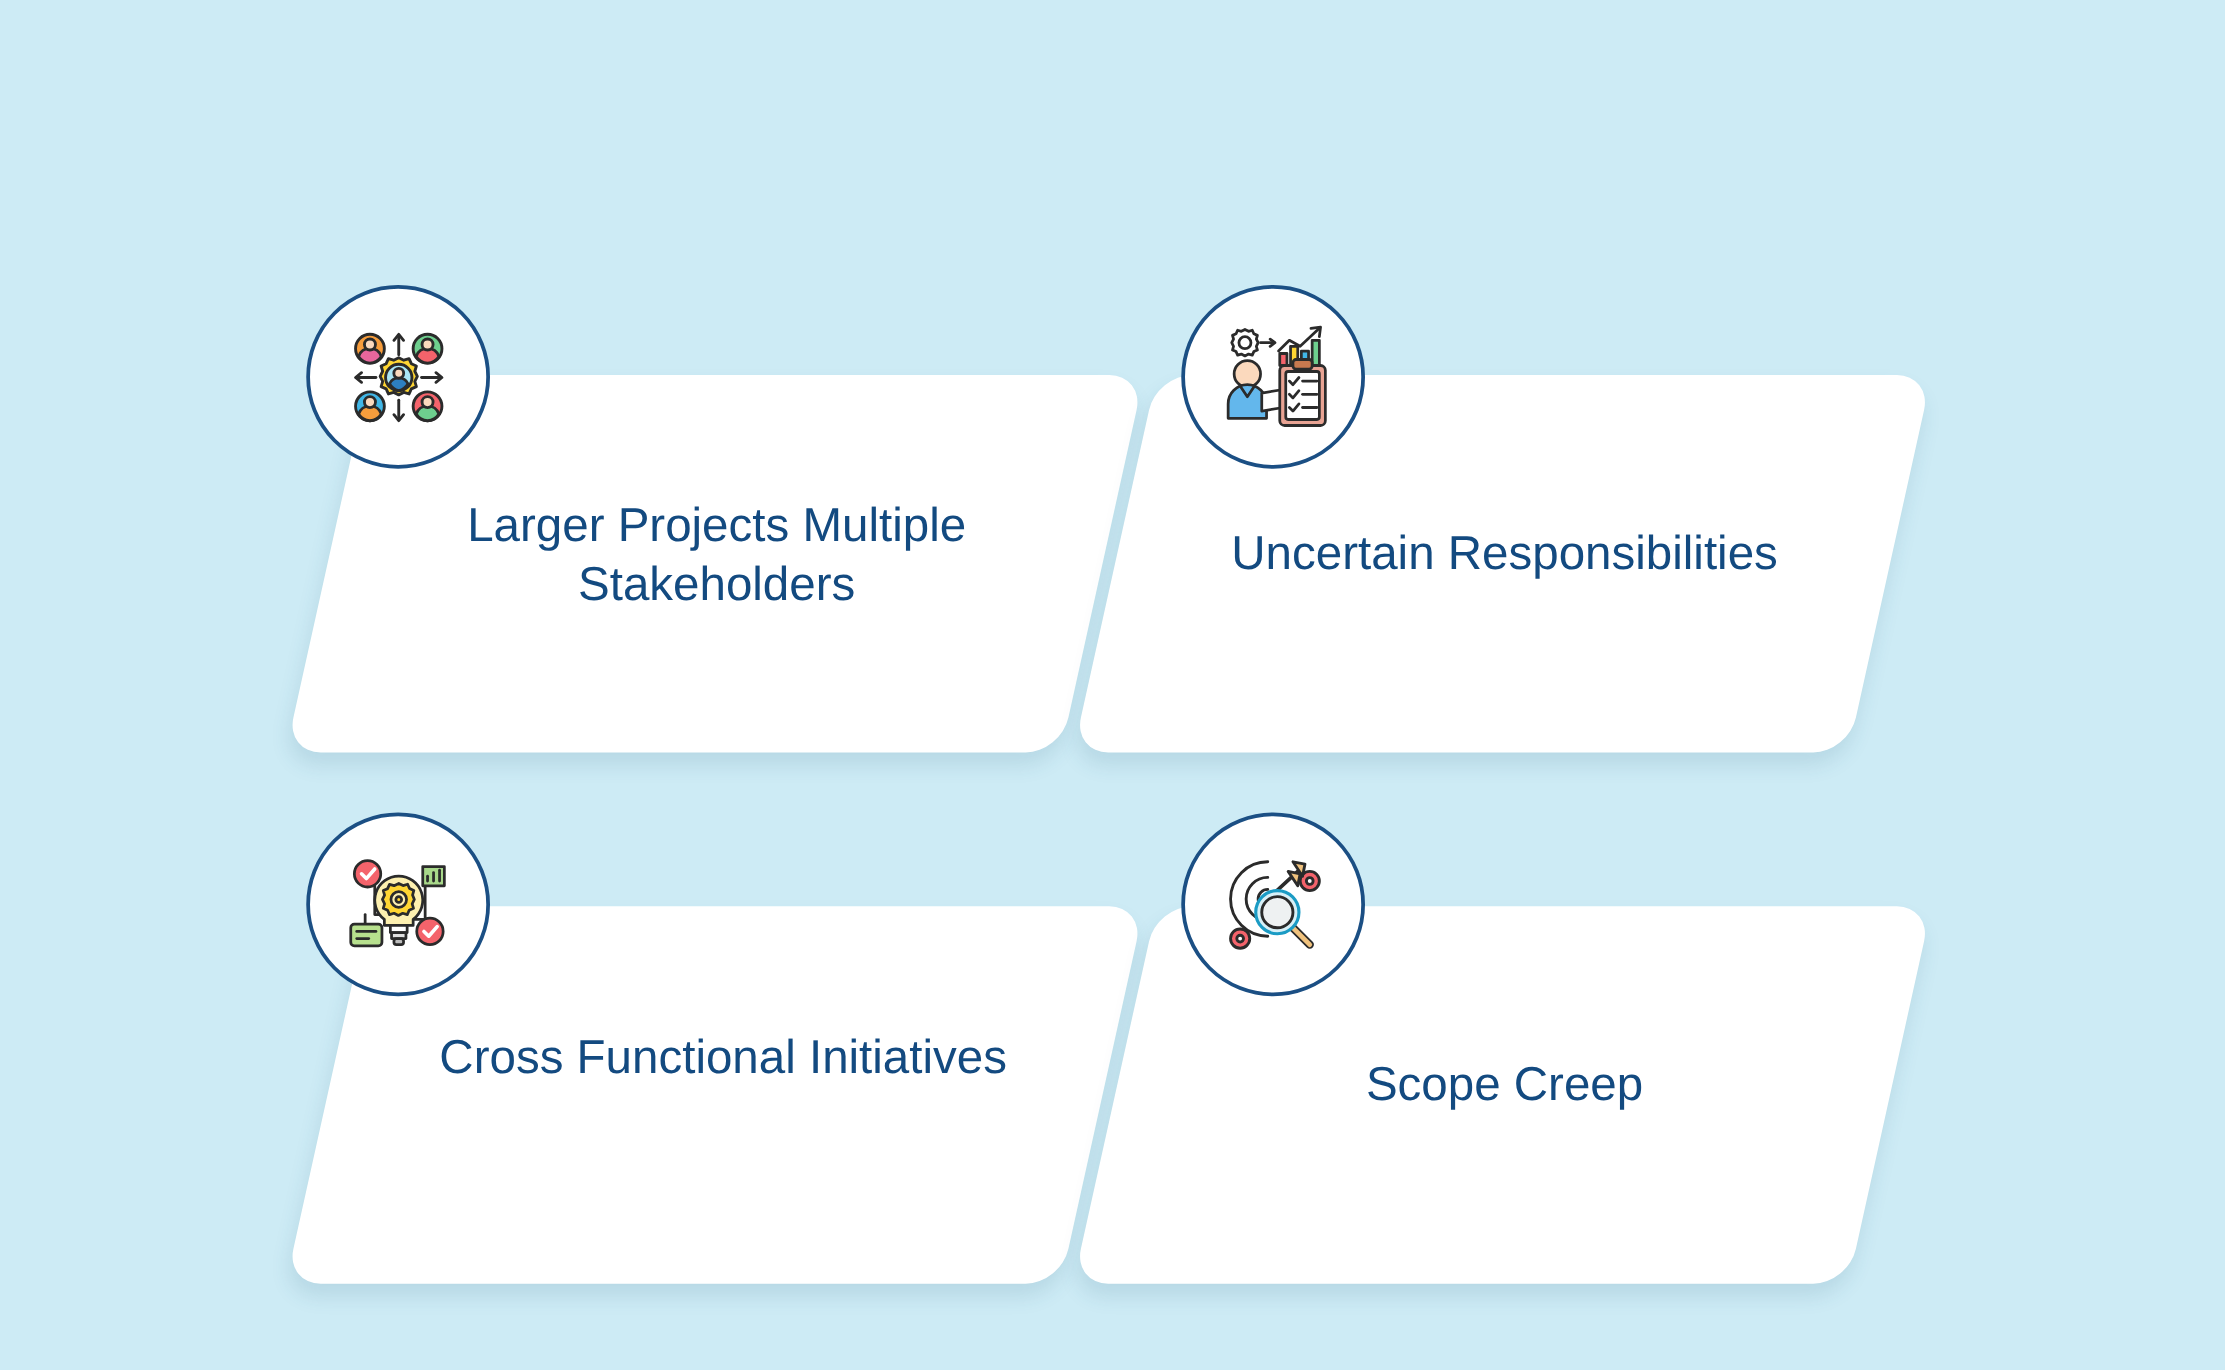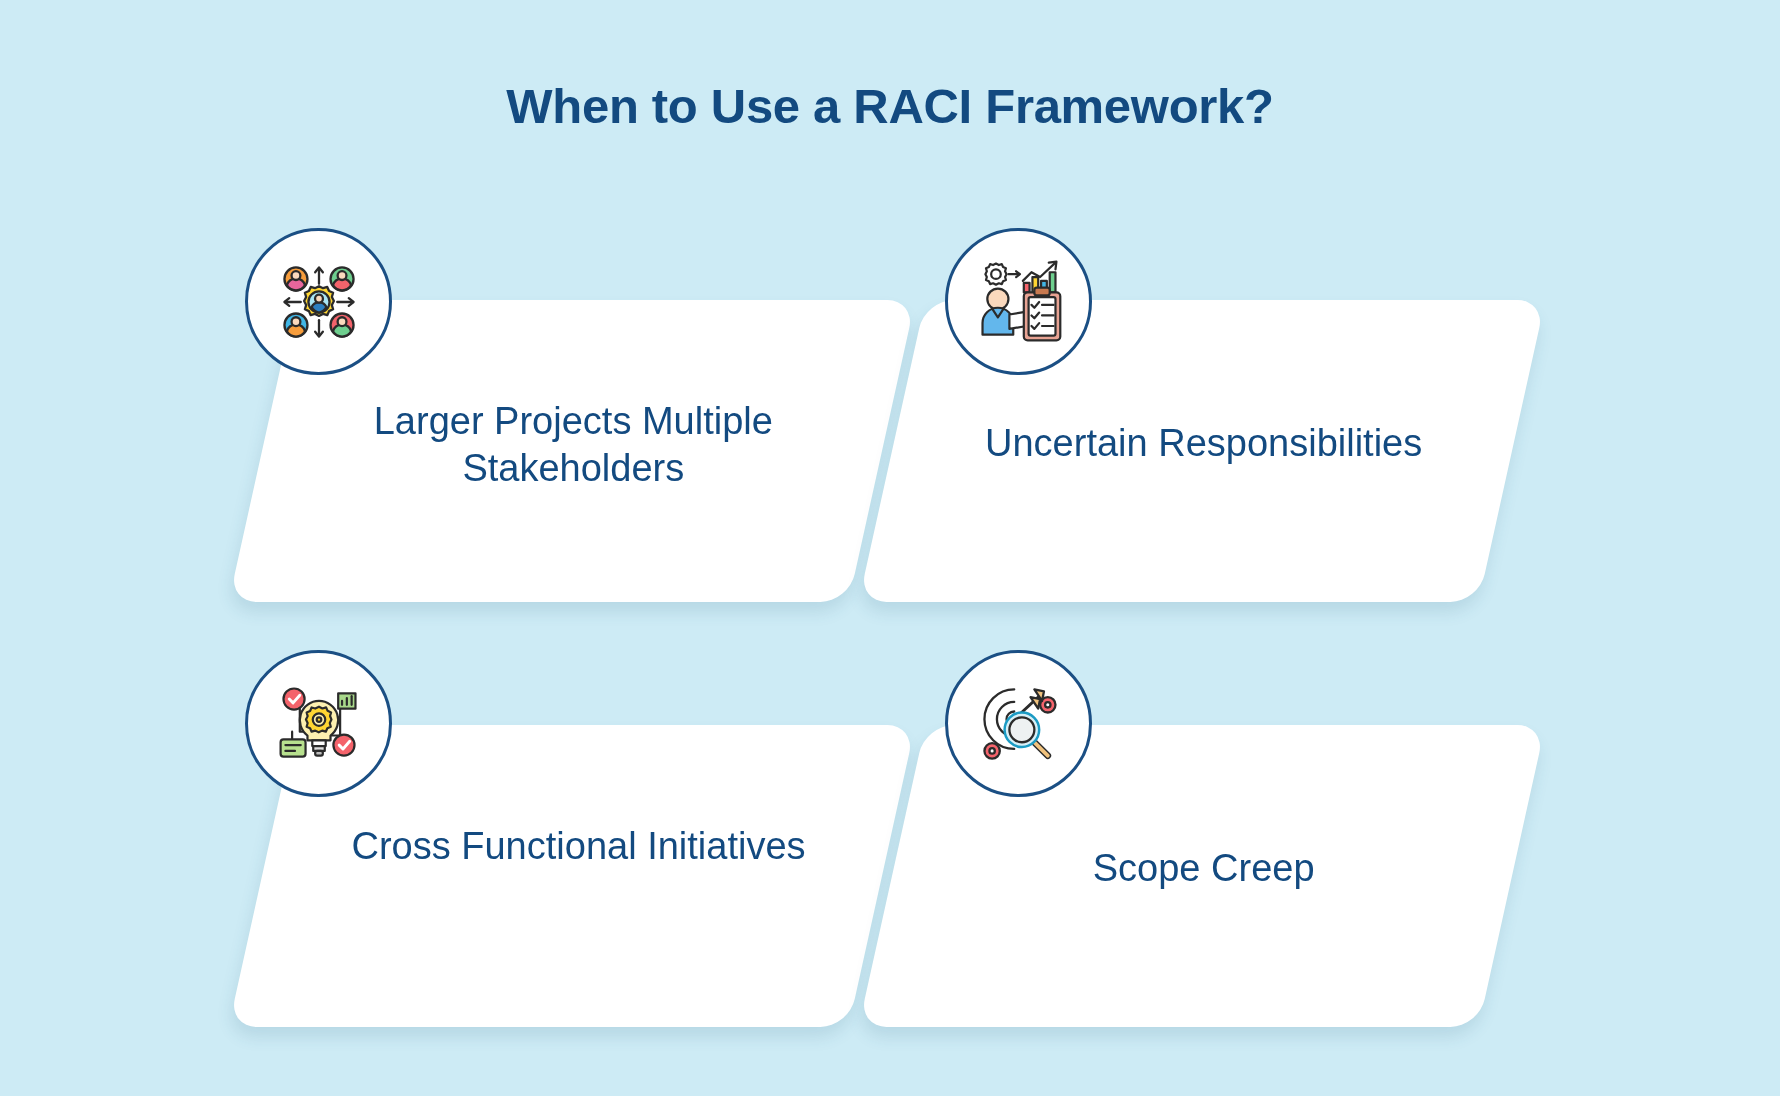--- a/index.html
+++ b/index.html
@@ -66,21 +66,20 @@
   #icon-2{left:945px;top:228px;}
   #icon-3{left:245px;top:650px;}
   #icon-4{left:945px;top:650px;}
   .icon-svg{width:96px;height:96px;display:block;}
 </style>
 </head>
 <body>
 
 <div id="page-root">
 
-  <div class="title">When to Use a RACI Framework?</div>
 
   <div class="card" id="card-1">
     <div class="card-text card-1-text">Larger Projects Multiple Stakeholders</div>
   </div>
   <div class="icon-circle" id="icon-1">
     <svg class="icon-svg" viewBox="0 0 100 100">
       <g stroke="#2b2b2b" stroke-width="2.4" stroke-linecap="round" stroke-linejoin="round">
 
         <path d="M50 31 L50 15" fill="none"></path>
           <path d="M46 19 L50 14 L54 19" fill="none"></path>

